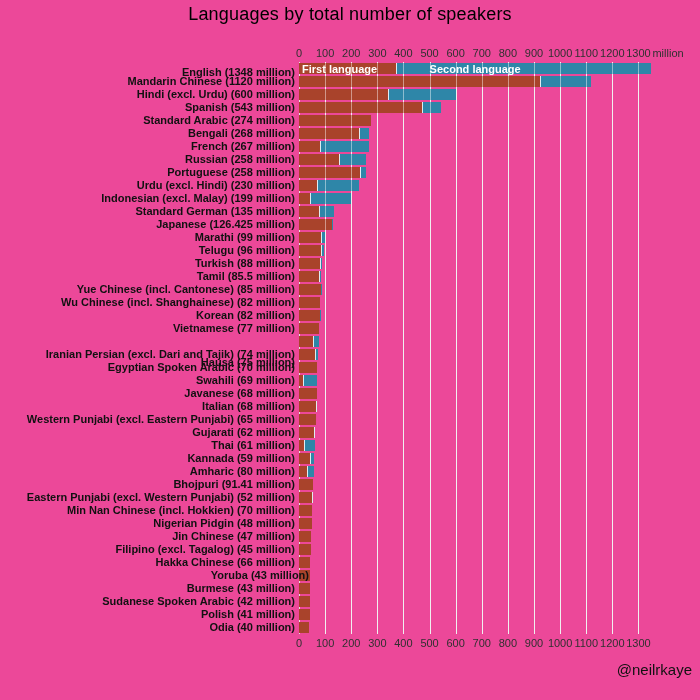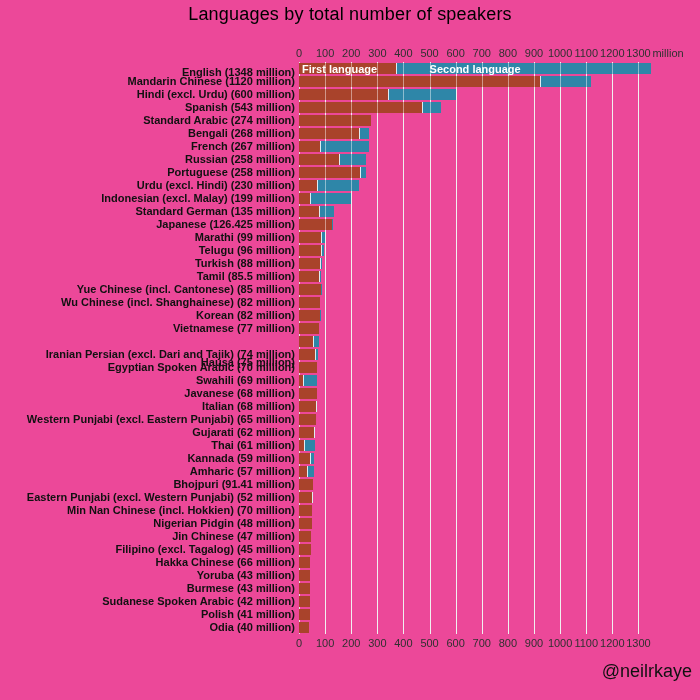--- a/index.html
+++ b/index.html
@@ -71,21 +71,21 @@
     font-weight: 700;
     color: #ffffff;
     line-height: 12px;
     white-space: nowrap;
     z-index: 4;
   }
   .credit {
     position: absolute;
     top: 661px;
     right: 8px;
-    font-size: 18px;
+    font-size: 15px;
     color: #111111;
     z-index: 4;
   }
 </style>
 </head>
 <body>
 
 <div class="chart">
   <div class="title">Languages by total number of speakers</div>
   <div id="axis-top">
@@ -200,39 +200,39 @@
       <div class="bar-seg first" style="background: rgb(169, 67, 43); left: 299px; top: 414px; width: 16.97px;"></div>
       <div class="cat-label" style="right: 405px; top: 426px;">Gujarati (62 million)</div>
       <div class="bar-seg first" style="background: rgb(169, 67, 43); left: 299px; top: 427px; width: 14.88px;"></div>
       <div class="bar-seg second" style="background: rgb(46, 134, 168); left: 313.88px; top: 427px; width: 1.31px;"></div>
       <div class="cat-label" style="right: 405px; top: 439px; text-align: right;">Thai (61 million)</div>
       <div class="bar-seg first" style="background: rgb(169, 67, 43); left: 299px; top: 440px; width: 5.48px;"></div>
       <div class="bar-seg second" style="background: rgb(46, 134, 168); left: 304.48px; top: 440px; width: 10.45px;"></div>
       <div class="cat-label" style="right: 405px; top: 452px;">Kannada (59 million)</div>
       <div class="bar-seg first" style="background: rgb(169, 67, 43); left: 299px; top: 453px; width: 11.49px;"></div>
       <div class="bar-seg second" style="background: rgb(46, 134, 168); left: 310.49px; top: 453px; width: 3.92px;"></div>
-      <div class="cat-label" style="right: 405px; top: 465px;">Amharic (57 million)</div>
+      <div class="cat-label" style="right: 405px; top: 465px;">Amharic (80 million)</div>
       <div class="bar-seg first" style="background: rgb(169, 67, 43); left: 299px; top: 466px; width: 8.36px;"></div>
       <div class="bar-seg second" style="background: rgb(46, 134, 168); left: 307.36px; top: 466px; width: 6.53px;"></div>
       <div class="cat-label" style="right: 405px; top: 478px;">Bhojpuri (91.41 million)</div>
       <div class="bar-seg first" style="background: rgb(169, 67, 43); left: 299px; top: 479px; width: 13.7px;"></div>
       <div class="cat-label" style="right: 405px; top: 491px;">Eastern Punjabi (excl. Western Punjabi) (52 million)</div>
       <div class="bar-seg first" style="background: rgb(169, 67, 43); left: 299px; top: 492px; width: 12.53px;"></div>
       <div class="bar-seg second" style="background: rgb(46, 134, 168); left: 311.53px; top: 492px; width: 1.04px;"></div>
       <div class="cat-label" style="right: 405px; top: 504px;">Min Nan Chinese (incl. Hokkien) (70 million)</div>
       <div class="bar-seg first" style="background: rgb(169, 67, 43); left: 299px; top: 505px; width: 12.8px;"></div>
       <div class="cat-label" style="right: 405px; top: 517px;">Nigerian Pidgin (48 million)</div>
       <div class="bar-seg first" style="background: rgb(169, 67, 43); left: 299px; top: 518px; width: 12.53px;"></div>
       <div class="cat-label" style="right: 405px; top: 530px;">Jin Chinese (47 million)</div>
       <div class="bar-seg first" style="background: rgb(169, 67, 43); left: 299px; top: 531px; width: 12.27px;"></div>
       <div class="cat-label" style="right: 405px; top: 543px;">Filipino (excl. Tagalog) (45 million)</div>
       <div class="bar-seg first" style="background: rgb(169, 67, 43); left: 299px; top: 544px; width: 11.75px;"></div>
       <div class="cat-label" style="right: 405px; top: 556px;">Hakka Chinese (66 million)</div>
       <div class="bar-seg first" style="background: rgb(169, 67, 43); left: 299px; top: 557px; width: 11.49px;"></div>
-      <div class="cat-label" style="right: 405px; top: 569px;">Yoruba (43 million)</div>
+      <div class="cat-label" style="right: 391px; top: 569px;">Yoruba (43 million)</div>
       <div class="bar-seg first" style="background: rgb(169, 67, 43); left: 299px; top: 570px; width: 11.23px;"></div>
       <div class="cat-label" style="right: 405px; top: 582px;">Burmese (43 million)</div>
       <div class="bar-seg first" style="background: rgb(169, 67, 43); left: 299px; top: 583px; width: 11.23px;"></div>
       <div class="cat-label" style="right: 405px; top: 595px;">Sudanese Spoken Arabic (42 million)</div>
       <div class="bar-seg first" style="background: rgb(169, 67, 43); left: 299px; top: 596px; width: 10.97px;"></div>
       <div class="cat-label" style="right: 405px; top: 608px;">Polish (41 million)</div>
       <div class="bar-seg first" style="background: rgb(169, 67, 43); left: 299px; top: 609px; width: 10.71px;"></div>
       <div class="cat-label" style="right: 405px; top: 621px;">Odia (40 million)</div>
       <div class="bar-seg first" style="background: rgb(169, 67, 43); left: 299px; top: 622px; width: 10.45px;"></div>
       <div class="grid-over" style="left: 325.11px; top: 62px; height: 572px;"></div>

